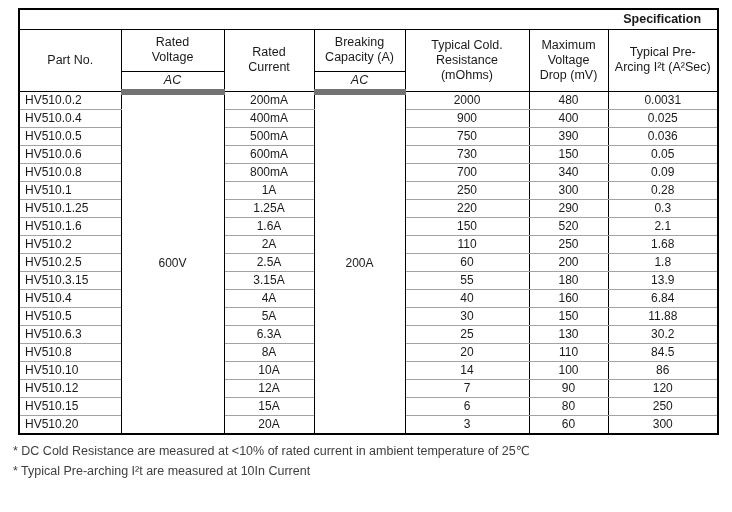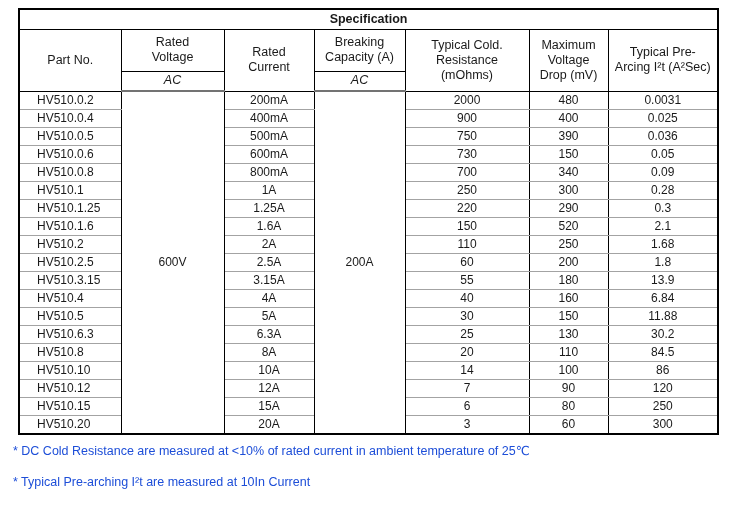--- a/index.html
+++ b/index.html
@@ -18,24 +18,24 @@
     table-layout: fixed;
     width: 699px;
     margin: 8px 0 0 18px;
     border: 2px solid #000;
   }
   td { overflow: hidden; }
 
   td.title-cell {
     border: 1px solid #000;
     font-weight: bold;
-    text-align: center;
+    text-align: right;
     font-size: 12.5px;
     height: 20px;
-    padding: 1px 4px;
+    padding: 1px 16px;
   }
   td.hdr {
     border: 1px solid #000;
     text-align: center;
     vertical-align: middle;
     white-space: pre-line;
     font-size: 12.5px;
     line-height: 15px;
     padding: 1px 2px;
   }
@@ -47,36 +47,36 @@
     border-right: 1px solid #000;
     border-top: 1px solid #a3a3a3;
     border-bottom: 1px solid #a3a3a3;
     height: 18px;
     line-height: 17px;
     font-size: 12px;
     text-align: center;
     padding: 0 2px;
     white-space: nowrap;
   }
-  tbody td.part { text-align: left; padding-left: 17px; }
+  tbody td.part { text-align: left; padding-left: 5px; }
   tbody td.merged {
-    border-top: 2px solid #737373;
+    border-top: 6px solid #737373;
     border-bottom: 1px solid #000;
     text-align: center;
     vertical-align: middle;
     font-size: 12px;
   }
 
   .footnote {
     font-size: 12.5px;
     margin-left: 13px;
-    color: #1d4ed8;
+    color: #404040;
   }
   .footnote.first  { margin-top: 8px; }
-  .footnote.second { margin-top: 17px; }
+  .footnote.second { margin-top: 6px; }
 </style>
 </head>
 <body>
 
 <div class="page">
 
   <table class="spec-table">
     <colgroup>
       <col style="width:102px">
       <col style="width:103px">

